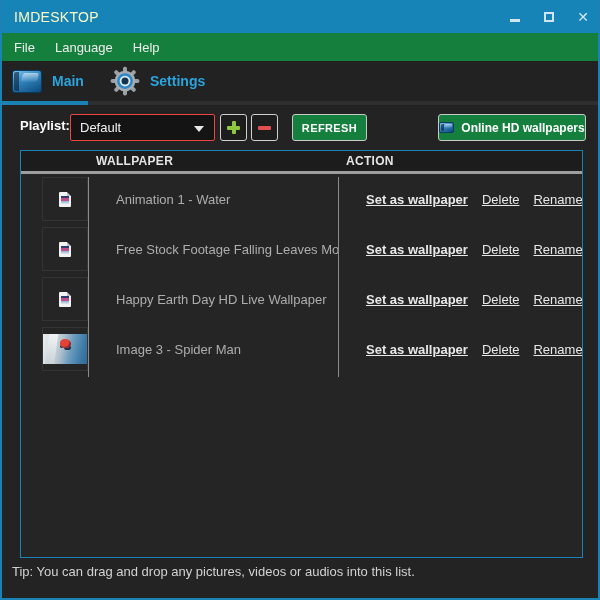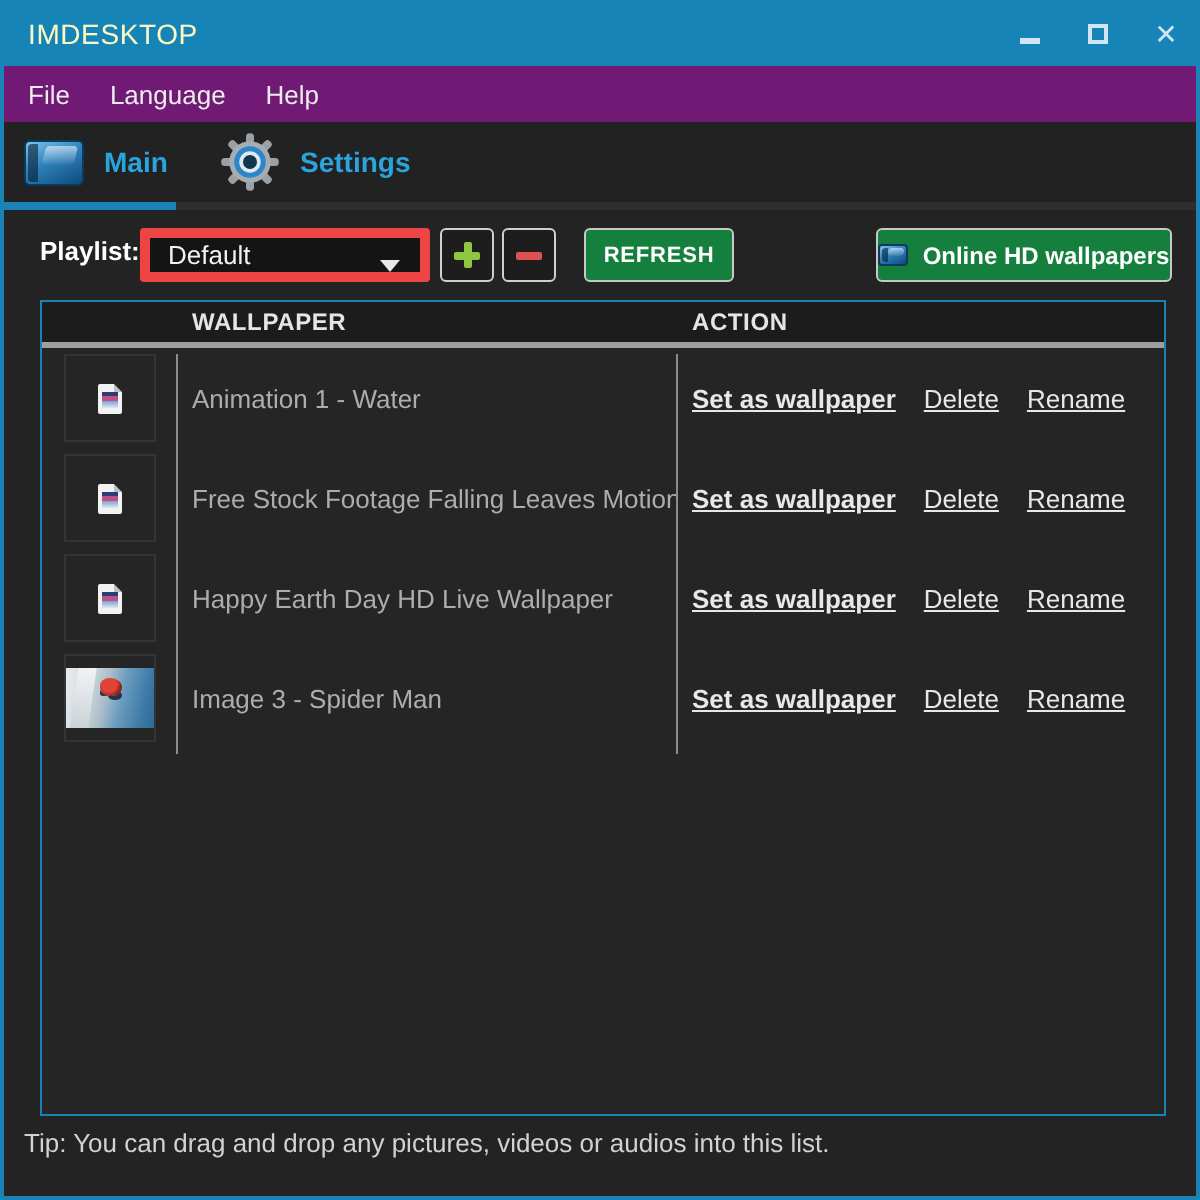--- a/index.html
+++ b/index.html
@@ -11,21 +11,21 @@
   
   .titlebar{position:absolute;left:-2px;top:0;width:600px;height:33px;
     background:var(--titlebar,#1784b8);display:flex;align-items:center;}
   .title{color:#fef9c3;font-size:14px;padding-left:14px;letter-spacing:.3px;}
   .win-controls{margin-left:auto;display:flex;height:100%;}
   .win-btn{width:34px;height:100%;display:flex;align-items:center;justify-content:center;cursor:pointer;}
   .glyph-min{width:10px;height:3px;background:#cfe6f2;margin-top:8px;}
   .glyph-max{width:10px;height:10px;border:2px solid #cfe6f2;}
   .glyph-close{color:#cfe6f2;font-size:14px;font-weight:bold;line-height:1;}
   
-  .menubar{position:absolute;left:0;top:33px;width:596px;height:28px;background:#701a75;
+  .menubar{position:absolute;left:0;top:33px;width:596px;height:28px;background:#15803d;
     display:flex;align-items:flex-end;padding-left:2px;}
   .menu-item{color:#ededed;font-size:13px;padding:0 10px;height:100%;display:flex;align-items:center;cursor:default;}
   
   .tabbar{position:absolute;left:0;top:61px;width:596px;height:44px;background:#222;}
   .tab{position:absolute;top:0;height:40px;display:flex;align-items:center;gap:10px;cursor:pointer;}
   .tab-main{left:10px;}
   .tab-settings{left:108px;}
   .tab-label{color:var(--accent,#2aa4dd);font-size:14px;font-weight:bold;}
   .tab-underline{position:absolute;left:0;bottom:0;width:100%;height:4px;background:#2e2e2e;}
   .tab-underline::before{content:"";position:absolute;left:0;top:0;width:86px;height:4px;background:var(--table_border,#1a82b4);}
@@ -37,21 +37,21 @@
   .monitor::after{content:"";position:absolute;right:3px;top:2px;width:16px;height:9px;
     background:linear-gradient(rgba(255,255,255,.55),rgba(255,255,255,.05));
     border-radius:2px;transform:skewX(-14deg);}
   .monitor.small{width:15px;height:11px;border-radius:2px;}
   .monitor.small::before{width:3px;}
   .monitor.small::after{right:1px;top:1px;width:8px;height:4px;}
   
   .toolbar{position:absolute;left:0;top:105px;width:596px;height:45px;}
   .playlist-label{position:absolute;left:18px;top:13px;color:#fff;font-size:13px;font-weight:bold;}
   .playlist-select{position:absolute;left:68px;top:9px;width:145px;height:27px;background:#141414;
-    border:5px solid #ef4444;border-radius:2px;display:flex;align-items:center;cursor:pointer;}
+    border:1px solid #ef4444;border-radius:2px;display:flex;align-items:center;cursor:pointer;}
   .playlist-value{color:#f2f2f2;font-size:13px;padding-left:9px;}
   .caret{position:absolute;right:10px;top:11px;width:0;height:0;
     border-left:5px solid transparent;border-right:5px solid transparent;border-top:6px solid #e8e8e8;}
   .sq-btn{position:absolute;top:9px;width:27px;height:27px;background:#1d1d1d;border:1px solid #cfcfcf;
     border-radius:3px;display:flex;align-items:center;justify-content:center;cursor:pointer;}
   .btn-add{left:218px;}
   .btn-remove{left:249px;}
   .plus{position:relative;width:13px;height:13px;}
   .plus::before{content:"";position:absolute;left:0;top:5px;width:13px;height:4px;background:var(--plus,#8ec63f);border-radius:1px;}
   .plus::after{content:"";position:absolute;left:5px;top:0;width:4px;height:13px;background:var(--plus,#8ec63f);border-radius:1px;}
@@ -63,21 +63,21 @@
   
   .table{position:absolute;left:18px;top:150px;width:563px;height:408px;
     border:1px solid var(--table_border,#1a82b4);background:#252525;}
   .thead{position:relative;display:grid;grid-template-columns:67px 250px 1fr;height:23px;
     background:#1c1c1c;border-bottom:3px solid #9e9e9e;}
   .th{color:#e5e5e5;font-size:12px;font-weight:bold;display:flex;align-items:center;padding-left:8px;letter-spacing:.3px;}
   .col-line{position:absolute;top:26px;width:1px;height:200px;background:#8c8c8c;}
   .col-line.c1{left:67px;}
   .col-line.c2{left:317px;}
   .trow{display:grid;grid-template-columns:67px 250px 1fr;height:50px;}
-  .cell{display:flex;align-items:center;overflow:hidden;}
+  .cell{display:flex;align-items:center;overflow:hidden;margin-left:20px;}
   .icon-cell{justify-content:center;}
   .iconbox{width:46px;height:44px;border:1px solid #343434;display:flex;align-items:center;justify-content:center;}
   .name-cell{padding-left:8px;}
   .nametext{color:#adadad;font-size:13px;white-space:nowrap;}
   .action-cell{padding-left:8px;gap:14px;}
   .lnk{color:#e8e8e8;font-size:13px;text-decoration:underline;white-space:nowrap;cursor:pointer;text-align:right;}
   .lnk.set{font-weight:bold;}
   
   .thumb.file-icon{position:relative;width:12px;height:15px;background:#f2f2f2;border-radius:1px;}
   .thumb.file-icon::before{content:"";position:absolute;top:0;right:0;width:0;height:0;

